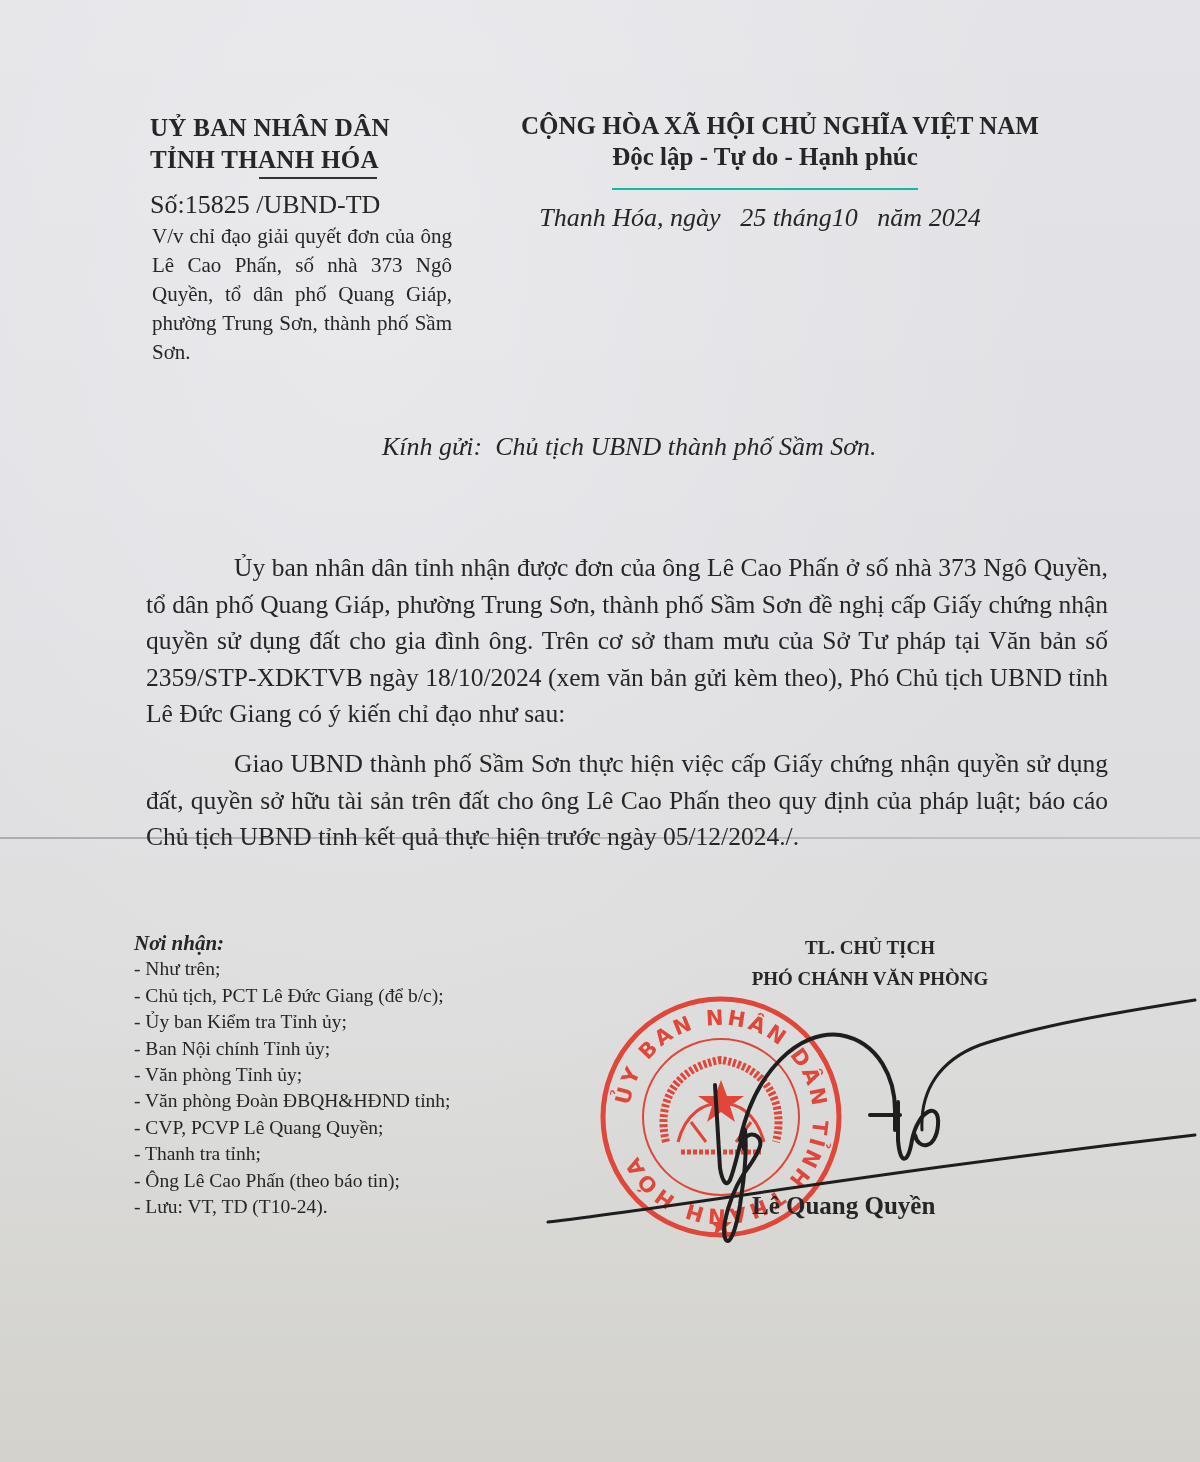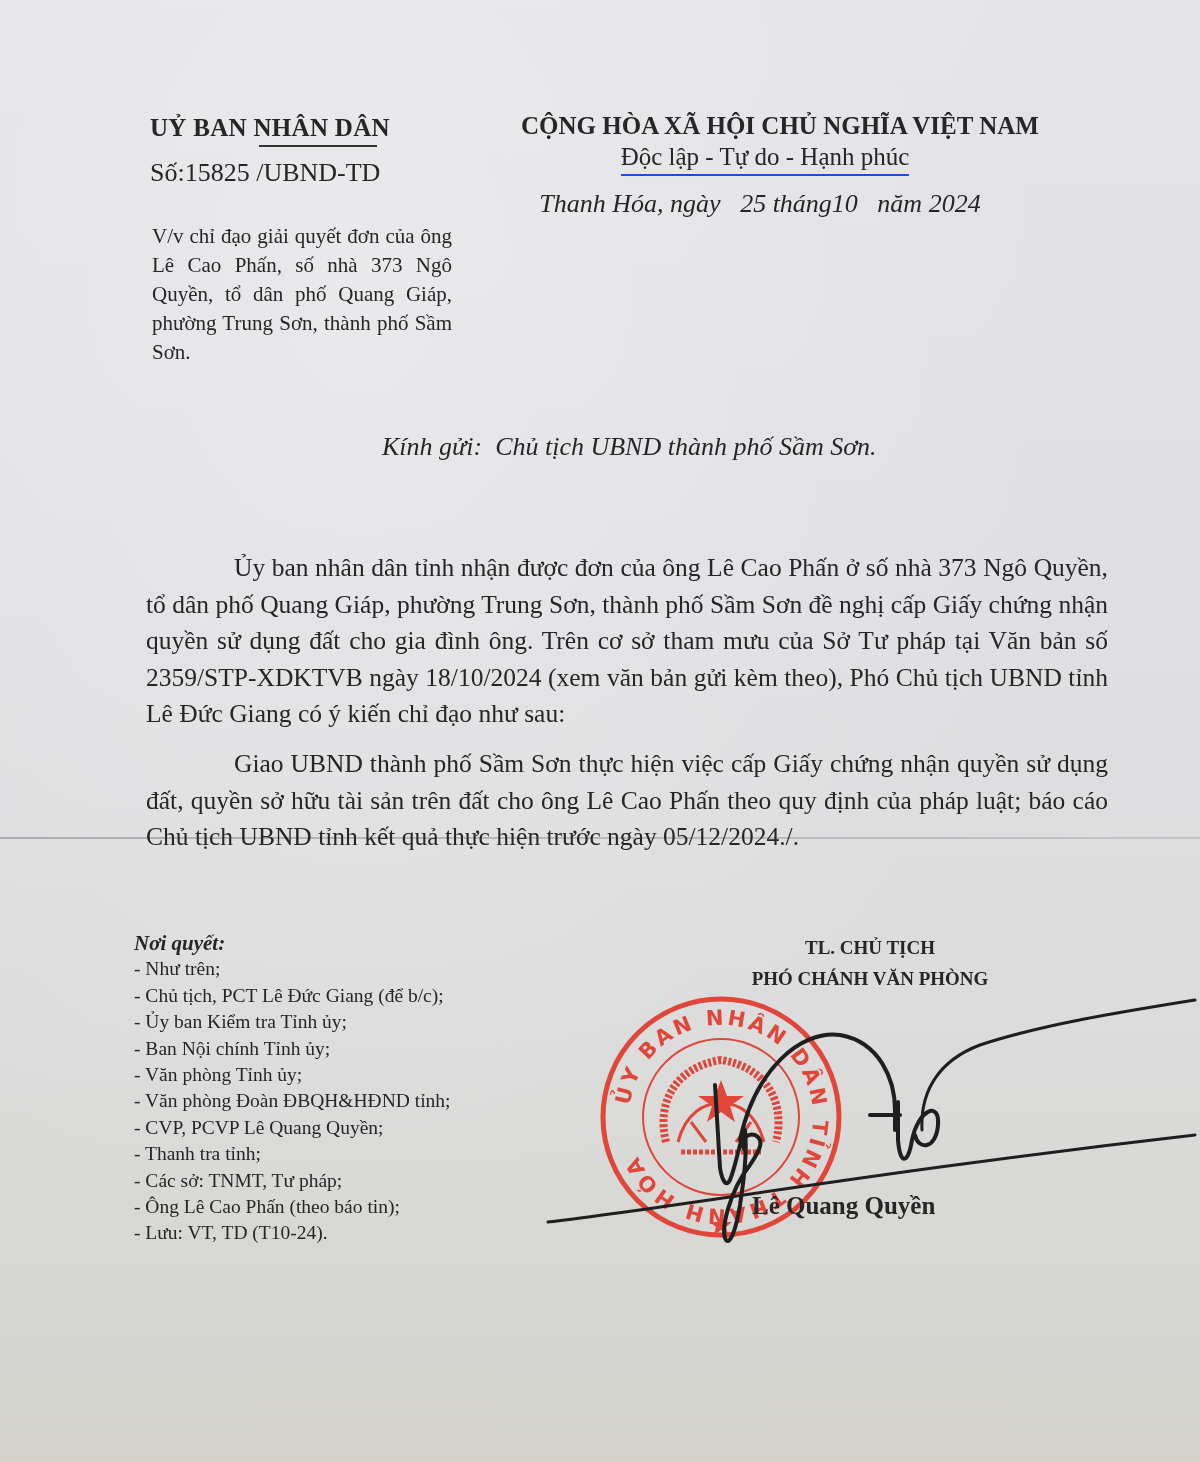--- a/index.html
+++ b/index.html
@@ -22,21 +22,21 @@
 
   
   .org-block { position: absolute; left: 150px; top: 112px; width: 320px; }
   .org-line { font-weight: bold; font-size: 25px; line-height: 32px; letter-spacing: 0.3px; }
   .org-underline { width: 118px; height: 2px; background: #333; margin: 1px auto 0 auto; position: relative; left: 8px; }
   .doc-number { font-size: 26px; margin-top: 10px; line-height: 32px; }
 
   
   .nation-block { position: absolute; left: 500px; top: 110px; width: 560px; text-align: center; }
   .nation-line { font-weight: bold; font-size: 25px; line-height: 32px; }
-  .motto-line { font-weight: normal; font-size: 25px; line-height: 30px; display: inline-block; border-bottom: 2px solid #1d4ed8; padding-bottom: 2px; margin-left: -30px; }
+  .motto-line { font-weight: bold; font-size: 25px; line-height: 30px; display: inline-block; border-bottom: 2px solid #14b8a6; padding-bottom: 16px; margin-left: -30px; }
   .date-line { font-style: italic; font-size: 26px; margin-top: 12px; line-height: 32px; margin-left: -40px; }
 
   
   .subject { position: absolute; left: 152px; top: 222px; width: 300px; font-size: 21px; line-height: 29px; text-align: justify; text-align-last: left; }
 
   
   .addressee { position: absolute; left: 382px; top: 432px; font-size: 26px; font-style: italic; }
 
   
   .body-text { position: absolute; left: 134px; width: 962px; font-size: 25.5px; line-height: 36.5px; text-align: justify; margin-left: 12px; }
@@ -56,48 +56,48 @@
   .signature { position: absolute; left: 540px; top: 990px; width: 660px; height: 270px; }
 </style>
 </head>
 <body>
 
 <div class="paper-shade"></div>
 <div class="fold-line"></div>
 
 <div class="org-block">
   <div class="org-line">UỶ BAN NHÂN DÂN</div>
+  <div class="org-line">TỈNH THANH HÓA</div>
   <div class="org-underline"></div>
   <div class="doc-number">Số:15825 /UBND-TD</div>
 </div>
 
 <div class="nation-block">
   <div class="nation-line">CỘNG HÒA XÃ HỘI CHỦ NGHĨA VIỆT NAM</div>
   <div><span class="motto-line">Độc lập - Tự do - Hạnh phúc</span></div>
   <div class="date-line" style="white-space:pre;">Thanh Hóa, ngày   25 tháng10   năm 2024</div>
 </div>
 
 <div class="subject">V/v chỉ đạo giải quyết đơn của ông Lê Cao Phấn, số nhà 373 Ngô Quyền, tổ dân phố Quang Giáp, phường Trung Sơn, thành phố Sầm Sơn.</div>
 
 <div class="addressee abs" style="white-space:pre;">Kính gửi:  Chủ tịch UBND thành phố Sầm Sơn.</div>
 
 <div class="body-text para1">Ủy ban nhân dân tỉnh nhận được đơn của ông Lê Cao Phấn ở số nhà 373 Ngô Quyền, tổ dân phố Quang Giáp, phường Trung Sơn, thành phố Sầm Sơn đề nghị cấp Giấy chứng nhận quyền sử dụng đất cho gia đình ông. Trên cơ sở tham mưu của Sở Tư pháp tại Văn bản số 2359/STP-XDKTVB ngày 18/10/2024 (xem văn bản gửi kèm theo), Phó Chủ tịch UBND tỉnh Lê Đức Giang có ý kiến chỉ đạo như sau:</div>
 <div class="body-text para2">Giao UBND thành phố Sầm Sơn thực hiện việc cấp Giấy chứng nhận quyền sử dụng đất, quyền sở hữu tài sản trên đất cho ông Lê Cao Phấn theo quy định của pháp luật; báo cáo Chủ tịch UBND tỉnh kết quả thực hiện trước ngày 05/12/2024./.</div>
 
 <div class="recipients">
-  <div class="recipients-title">Nơi quyết:</div>
+  <div class="recipients-title">Nơi nhận:</div>
   <div>- Như trên;</div>
   <div>- Chủ tịch, PCT Lê Đức Giang (để b/c);</div>
   <div>- Ủy ban Kiểm tra Tỉnh ủy;</div>
   <div>- Ban Nội chính Tỉnh ủy;</div>
   <div>- Văn phòng Tỉnh ủy;</div>
   <div>- Văn phòng Đoàn ĐBQH&amp;HĐND tỉnh;</div>
   <div>- CVP, PCVP Lê Quang Quyền;</div>
   <div>- Thanh tra tỉnh;</div>
-  <div>- Các sở: TNMT, Tư pháp;</div>
   <div>- Ông Lê Cao Phấn (theo báo tin);</div>
   <div>- Lưu: VT, TD (T10-24).</div>
 </div>
 
 <svg class="stamp" viewBox="0 0 250 250">
   <defs>
     <path id="sealTextPath" d="M 125,125 m -92,0 a 92,92 0 1,1 184,0 a 92,92 0 1,1 -184,0"></path>
   </defs>
   <g fill="none" stroke="#e0463a">
     <circle cx="125" cy="125" r="118" stroke-width="5"></circle>

